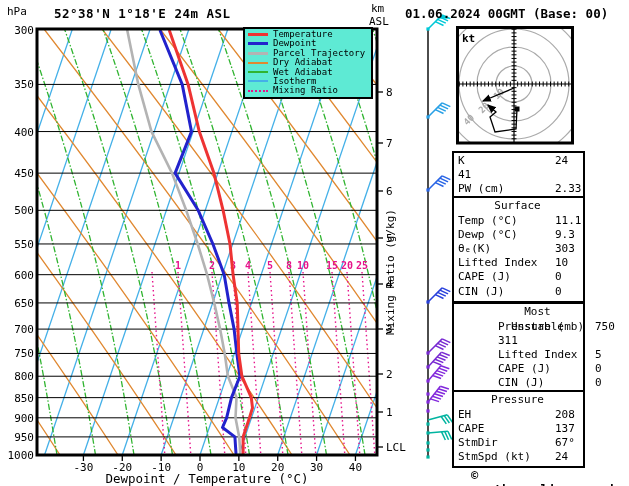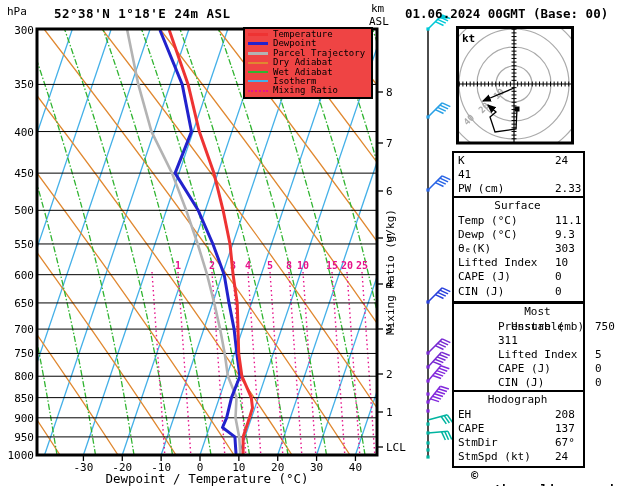--- a/index.html
+++ b/index.html
@@ -4,21 +4,21 @@
 <style>
   html,body{margin:0;padding:0;background:#fff;}
   #stage{position:relative;width:629px;height:486px;background:#fff;overflow:hidden;
          font-family:"DejaVu Sans Mono",monospace;color:#000;}
   .abs{position:absolute;}
   #hpa-label{left:7px;top:5px;font-size:11px;}
   #title{left:54px;top:6px;font-size:12.5px;font-weight:bold;letter-spacing:.5px;}
   #datetime{left:405px;top:6px;font-size:12.5px;font-weight:bold;}
   #chart-svg{left:0;top:0;}
   #hodo-svg{left:456px;top:26px;}
-  #legend{left:243px;top:27px;width:123px;border:2px solid #000;background:#ef4444;padding:1px 0 1px 3px;}
+  #legend{left:243px;top:27px;width:123px;border:2px solid #000;background:#5eead4;padding:1px 0 1px 3px;}
   .leg-row{height:9.4px;line-height:9.4px;font-size:9px;white-space:nowrap;}
   .leg-swatch{display:inline-block;width:20px;margin-right:5px;vertical-align:middle;border-top-style:solid;}
   .box{position:absolute;left:452px;width:133px;border:2px solid #000;background:#fff;
        font-size:11px;padding:1px 0 2px 4px;box-sizing:border-box;}
   #box-indices{top:151px;}
   #box-surface{top:196px;}
   #box-unstable{top:302px;padding-left:44px;}
   #box-hodo{top:390px;}
   .box .hdr{text-align:center;height:14.6px;line-height:14.6px;padding-right:6px;}
   .box .row{display:flex;height:14.2px;line-height:14.2px;white-space:nowrap;}
@@ -428,21 +428,21 @@
       <div class="row">
         <span class="lbl">CAPE (J)</span>
         <span class="val">0</span>
       </div>
       <div class="row">
         <span class="lbl">CIN (J)</span>
         <span class="val">0</span>
       </div>
     </div>
   <div id="box-hodo" class="box">
-      <div class="hdr">Hodograph</div>
+      <div class="hdr">Pressure</div>
       <div class="row">
         <span class="lbl">EH</span>
         <span class="val">208</span>
       </div>
       <div class="row">
         <span class="lbl">CAPE</span>
         <span class="val">137</span>
       </div>
       <div class="row">
         <span class="lbl">StmDir</span>

